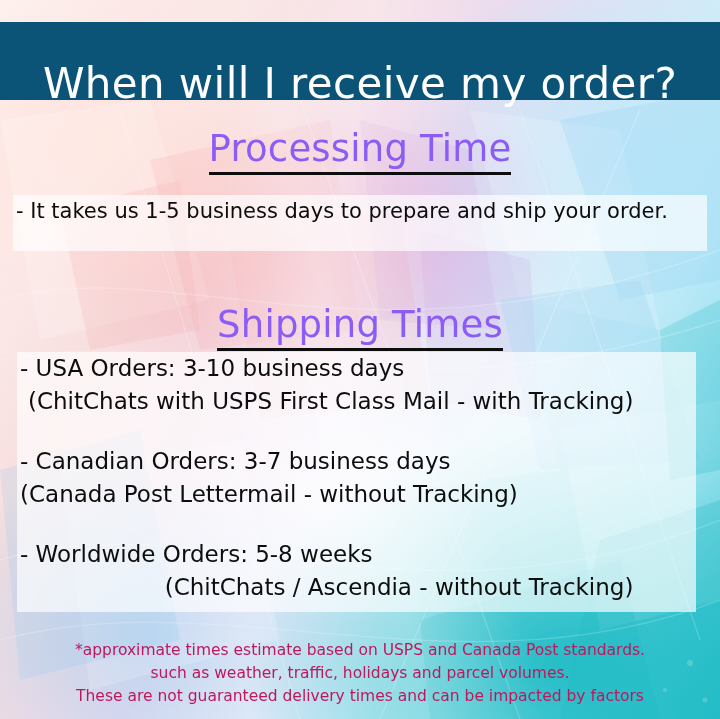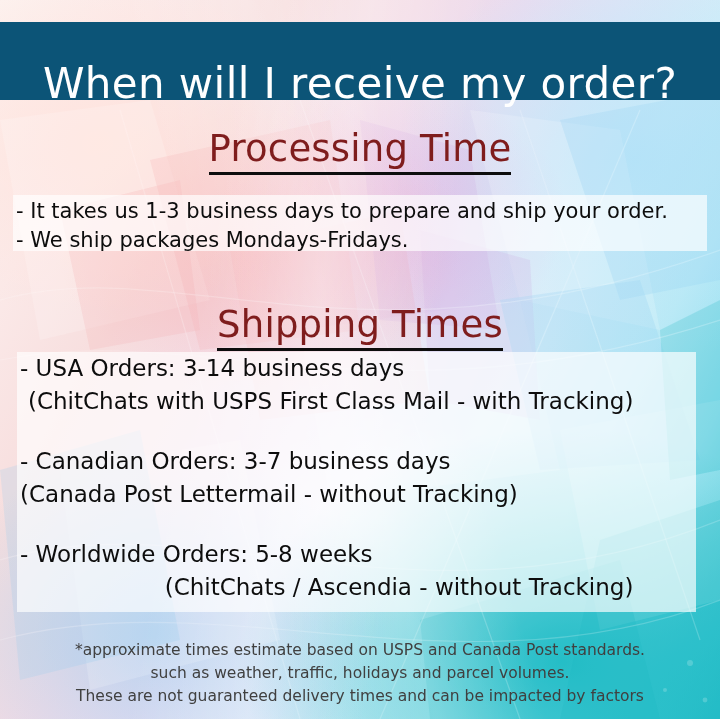--- a/index.html
+++ b/index.html
@@ -81,21 +81,21 @@
     white-space: nowrap;
     font-family: "DejaVu Sans", sans-serif;
     margin-top: 44px;
   }
 
   
   .section-heading {
     position: absolute;
     width: 720px;
     text-align: center;
-    color: #7f1d1d;
+    color: #8b5cf6;
     font-size: 37px;
     font-weight: 400;
     letter-spacing: 0.2px;
   }
   .section-heading span {
     border-bottom: 3px solid #0d0d0d;
     padding-bottom: 2px;
   }
   #processing-heading { top: 127px; }
   #shipping-heading   { top: 303px; }
@@ -140,21 +140,21 @@
   .line.indent { padding-left: 8px; text-align: right; }
   .group-gap { height: 27px; }
 
   
   #footer-note {
     position: absolute;
     left: 0;
     top: 639px;
     width: 720px;
     text-align: center;
-    color: #404040;
+    color: #be185d;
     font-size: 15.5px;
     line-height: 23px;
   }
   #footer-note .line { display: block; }
 </style>
 </head>
 <body>
 
 <div id="poster">
 
@@ -214,33 +214,32 @@
     <div id="header-title">When will I receive my order?</div>
   </div>
 
   <div class="section-heading" id="processing-heading">
     <span>Processing Time</span>
   </div>
 
   <div class="panel" id="processing-panel"></div>
 
   <div class="text-block" id="processing-lines">
-    <span class="line">- It takes us 1-3 business days to prepare and ship your order.</span>
-    <span class="line">- We ship packages Mondays-Fridays.</span>
+    <span class="line">- It takes us 1-5 business days to prepare and ship your order.</span>
   </div>
 
   <div class="section-heading" id="shipping-heading">
     <span>Shipping Times</span>
   </div>
 
   <div class="panel" id="shipping-panel"></div>
 
   <div class="text-block" id="shipping-lines">
 
-    <span class="line">- USA Orders: 3-14 business days</span>
+    <span class="line">- USA Orders: 3-10 business days</span>
     <span class="line indent">(ChitChats with USPS First Class Mail - with Tracking)</span>
 
     <div class="group-gap"></div>
 
     <span class="line">- Canadian Orders: 3-7 business days</span>
     <span class="line">(Canada Post Lettermail - without Tracking)</span>
 
     <div class="group-gap"></div>
 
     <span class="line">- Worldwide Orders: 5-8 weeks</span>

